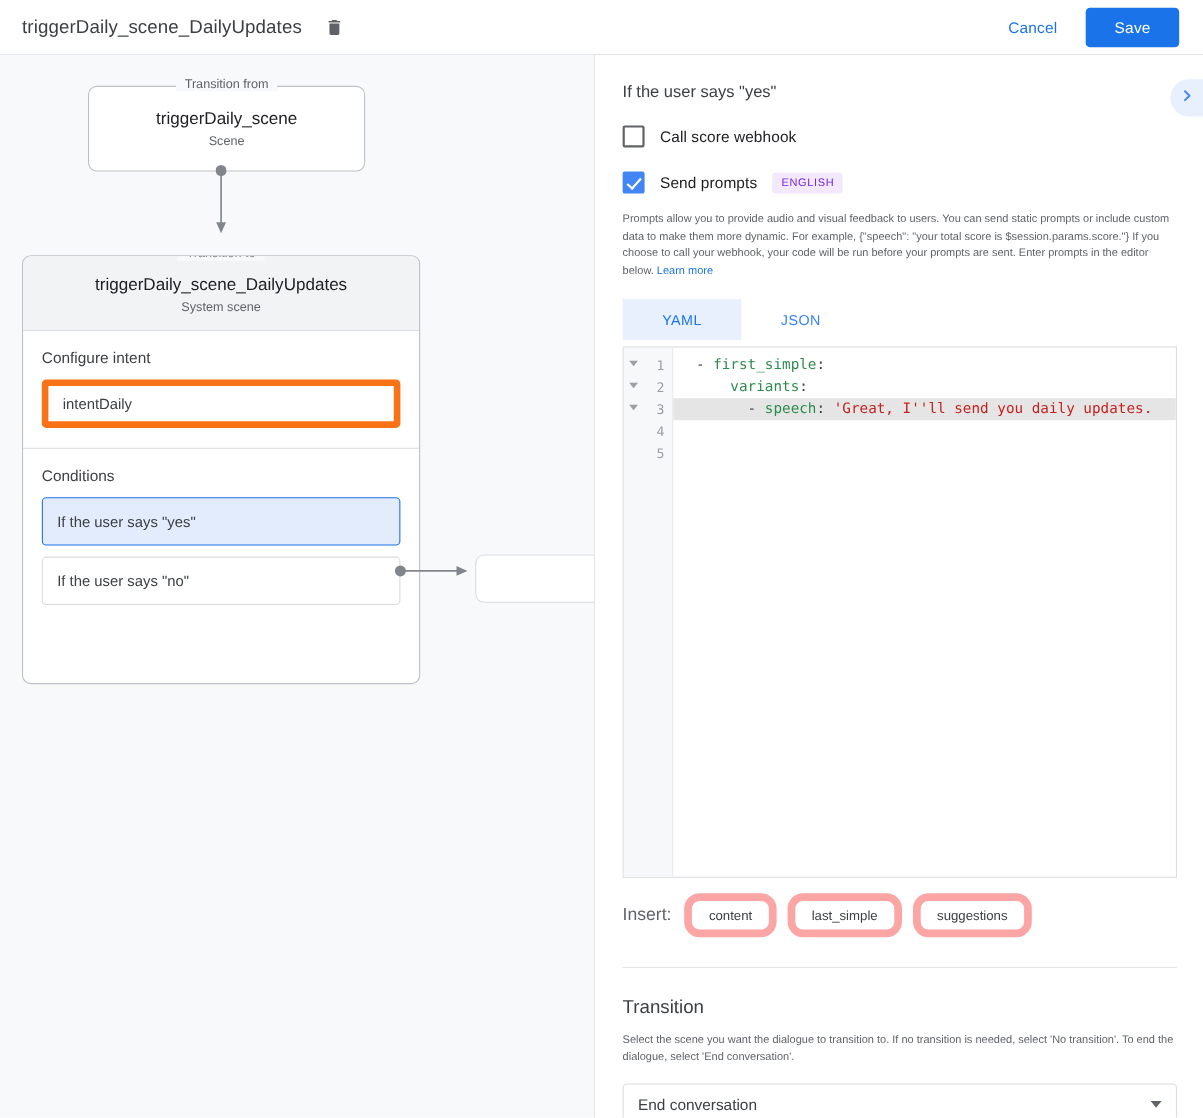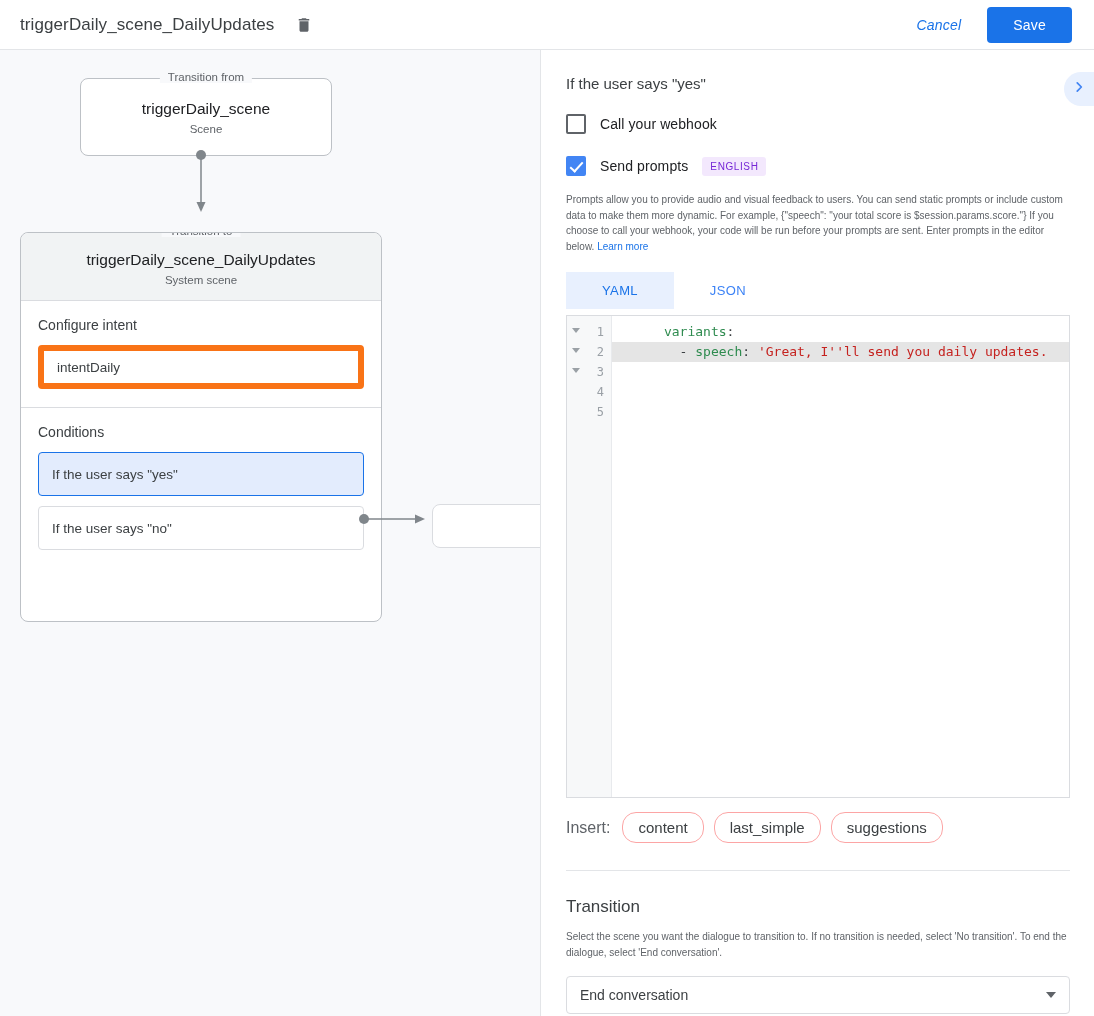--- a/index.html
+++ b/index.html
@@ -37,21 +37,21 @@
   .topbar-right {
     margin-left: auto;
     display: flex; align-items: center;
     margin-right: 22px; gap: 12px;
   }
   .btn-cancel {
     background: none; border: none;
     color: #1a73e8; font-size: 14px;
     font-family: inherit; font-weight: 500;
     padding: 8px 14px; border-radius: 4px;
-    cursor: pointer; letter-spacing: .2px; font-style: italic;
+    cursor: pointer; letter-spacing: .2px;
   }
   .btn-save {
     background: #1a73e8; border: none;
     color: #ffffff; font-size: 14px;
     font-family: inherit; font-weight: 500;
     padding: 10px 26px; border-radius: 4px;
     cursor: pointer; letter-spacing: .2px;
   }
 
   
@@ -308,24 +308,24 @@
   .tok-str { color: #c5221f; }
   .tok-pl  { color: #3c4043; }
 
   .insert-row {
     display: flex; align-items: center;
     gap: 10px;
     margin-top: 14px;
   }
   .insert-label { font-size: 16px; color: #5f6368; margin-right: 2px; }
   .chip {
-    border: 1px solid #fca5a5;
+    border: 7px solid #fca5a5;
     border-radius: 14px;
     padding: 6px 15px;
-    font-size: 15px;
+    font-size: 12px;
     color: #3c4043;
     background: #ffffff;
     cursor: pointer;
     font-family: inherit;
   }
 
   .divider {
     height: 1px; background: #e3e5e8;
     margin: 27px 0 0 0;
   }
@@ -425,21 +425,21 @@
         <polyline points="9 5 16 12 9 19"></polyline>
       </svg>
     </span>
   </div>
 
   <div class="panel-inner">
     <div class="panel-title">If the user says "yes"</div>
 
     <div class="check-row">
       <div class="cbox"></div>
-      <div class="check-label">Call your webhook</div>
+      <div class="check-label">Call score webhook</div>
     </div>
 
     <div class="check-row">
       <div class="cbox checked"></div>
       <div class="check-label">Send prompts</div>
       <div class="lang-badge">ENGLISH</div>
     </div>
 
     <div class="desc"><span>Prompts allow you to provide audio and visual feedback to users. You can send static prompts or include custom data to make them more dynamic. For example, {"speech": "your total score is $session.params.score."} If you choose to call your webhook, your code will be run before your prompts are sent. Enter prompts in the editor below. </span><a href="#">Learn more</a></div>
 
@@ -463,20 +463,21 @@
             <span>3</span>
           </div>
           <div class="gline">
             <span>4</span>
           </div>
           <div class="gline">
             <span>5</span>
           </div>
         </div>
       <div class="code" id="codearea">
+          <div class="cline"><span class="tok-pl">  - </span><span class="tok-key">first_simple</span><span class="tok-pl">:</span></div>
           <div class="cline"><span class="tok-pl">      </span><span class="tok-key">variants</span><span class="tok-pl">:</span></div>
           <div class="cline hl"><span class="tok-pl">        - </span><span class="tok-key">speech</span><span class="tok-pl">: </span><span class="tok-str">'Great, I''ll send you daily updates.</span></div>
           <div class="cline">&nbsp;</div>
         </div>
     </div>
 
     <div class="insert-row">
       <div class="insert-label">Insert:</div>
       <button class="chip">content</button>
       <button class="chip">last_simple</button>

